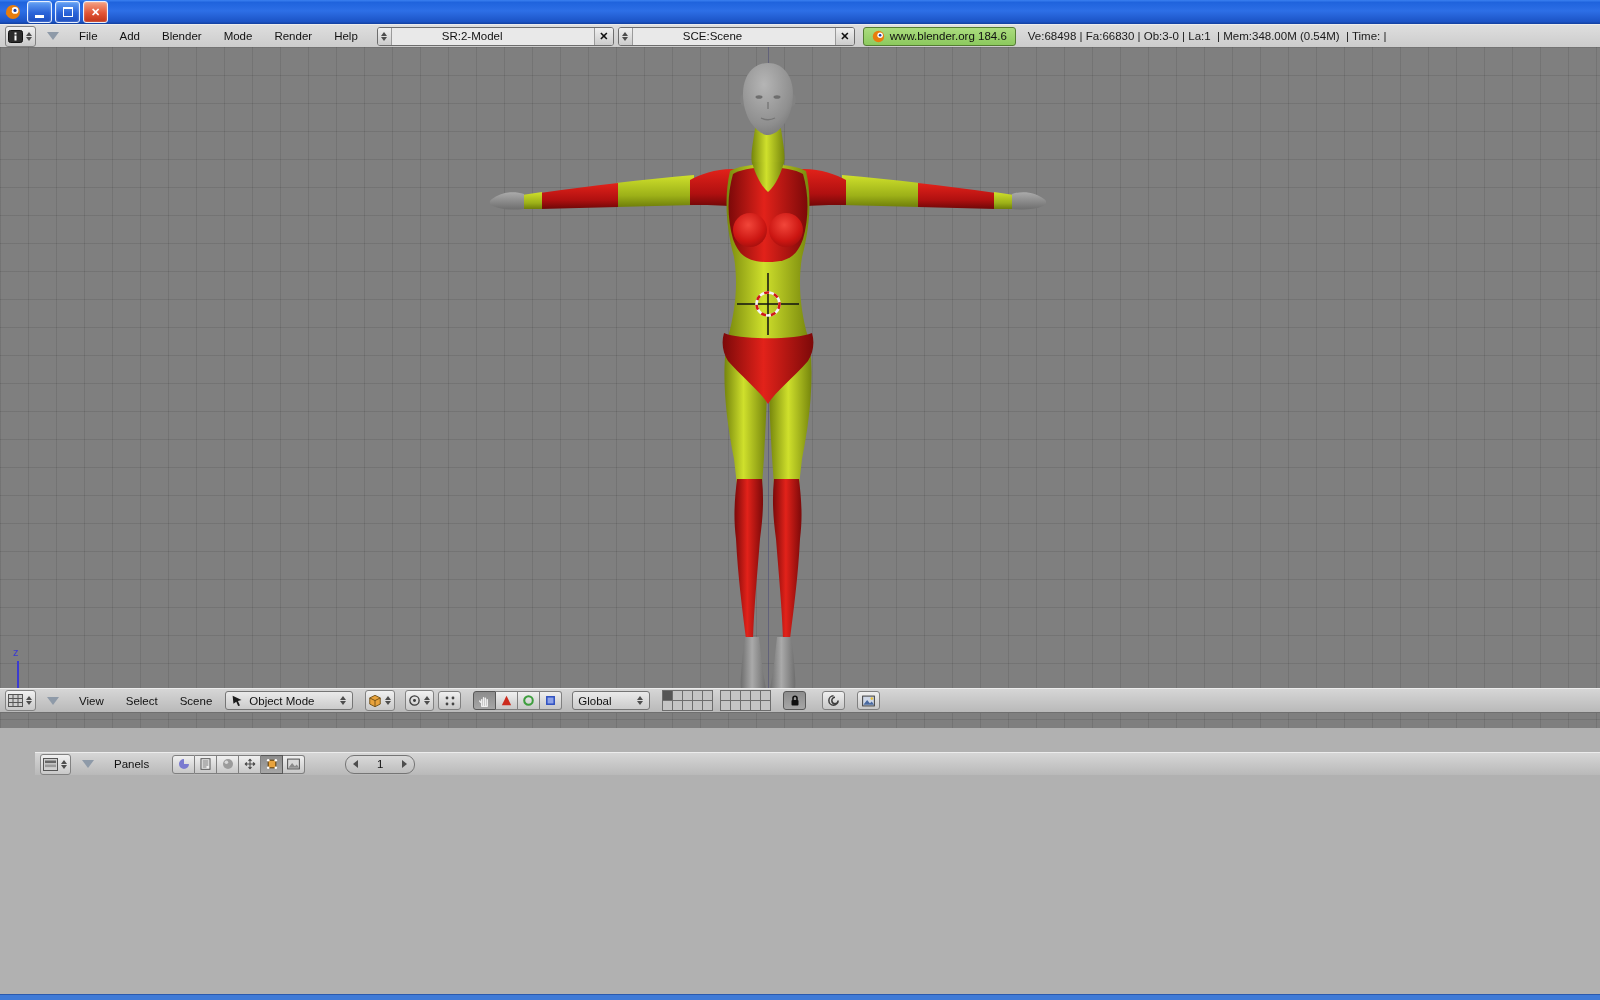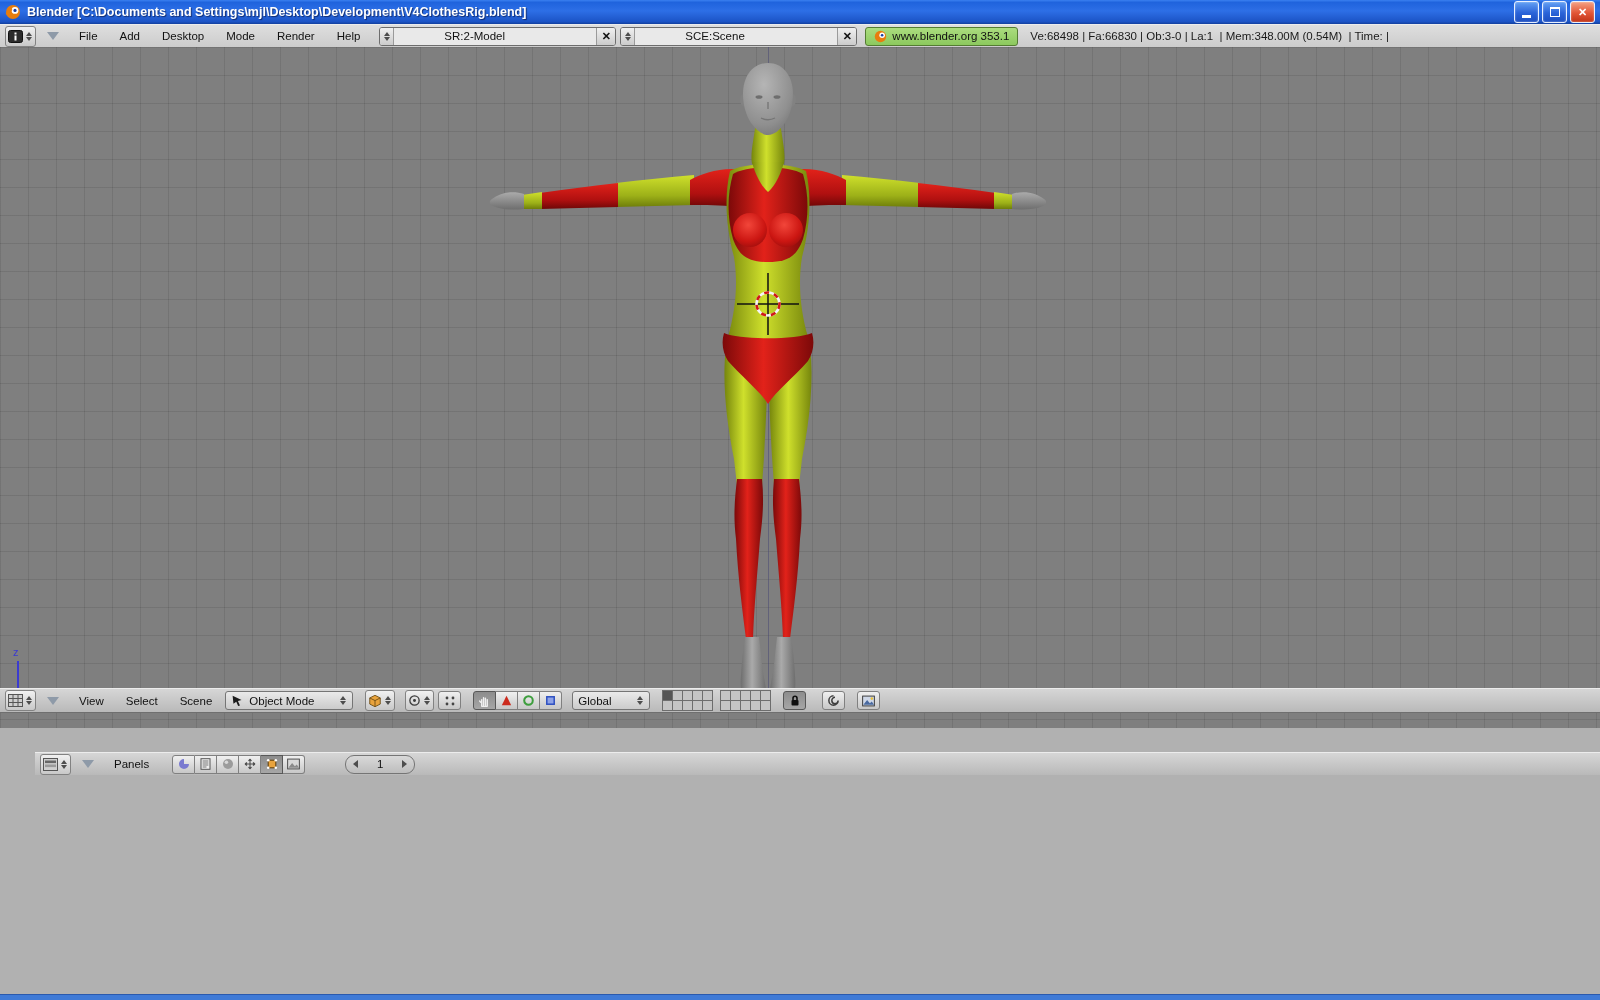--- a/index.html
+++ b/index.html
@@ -82,21 +82,20 @@
 
 <div class="app">
 
   <div class="titlebar">
     <svg width="16" height="16" viewBox="0 0 16 16">
       <circle cx="8" cy="8" r="7" fill="#e87d0d"></circle>
       <circle cx="10" cy="6.4" r="3.4" fill="#fff"></circle>
       <circle cx="10" cy="6.4" r="1.6" fill="#1b3fa0"></circle>
       <path d="M1.5,10.5 L6.5,5" stroke="#e87d0d" stroke-width="2.4" fill="none"></path>
     </svg>
-    <span class="title">Blender [C:\Documents and Settings\mjl\Desktop\Development\V4ClothesRig.blend]</span>
     <div class="winctl">
       <div class="wbtn b-min">
           <i class="minbar"></i>
         </div>
       <div class="wbtn b-rest">
           <i class="restbox"></i>
         </div>
       <div class="wbtn b-close">
           <span>✕</span>
         </div>
@@ -111,21 +110,21 @@
         <rect x="6.5" y="5.5" width="2" height="5" fill="#fff"></rect>
       </svg>
       <span class="stepperv">
           <i class="tu"></i>
           <i class="td"></i>
         </span>
     </div>
     <i class="collapse"></i>
     <span class="menu">File</span>
     <span class="menu">Add</span>
-    <span class="menu">Desktop</span>
+    <span class="menu">Blender</span>
     <span class="menu">Mode</span>
     <span class="menu">Render</span>
     <span class="menu">Help</span>
     <div class="combo" style="margin-left:6px">
       <span class="cstep">
           <i class="tu"></i>
           <i class="td"></i>
         </span>
       <span class="cval">SR:2-Model</span>
       <span class="cx">✕</span>
@@ -137,21 +136,21 @@
         </span>
       <span class="cval">SCE:Scene</span>
       <span class="cx">✕</span>
     </div>
     <div class="verbtn">
       <svg width="13" height="13" viewBox="0 0 16 16">
         <circle cx="8" cy="8" r="7" fill="#e87d0d"></circle>
         <circle cx="10" cy="6.4" r="3.4" fill="#fff"></circle>
         <circle cx="10" cy="6.4" r="1.6" fill="#1b3fa0"></circle>
       </svg>
-      <span>www.blender.org 353.1</span>
+      <span>www.blender.org 184.6</span>
     </div>
     <span class="stats">Ve:68498 | Fa:66830 | Ob:3-0 | La:1  | Mem:348.00M (0.54M)  | Time: |</span>
   </div>
 
   <div class="viewport">
     <div class="zline"></div>
     <div class="gndline"></div>
 
     <svg class="modelsvg" width="1600" height="681" viewBox="0 0 1600 681">
       <defs>

